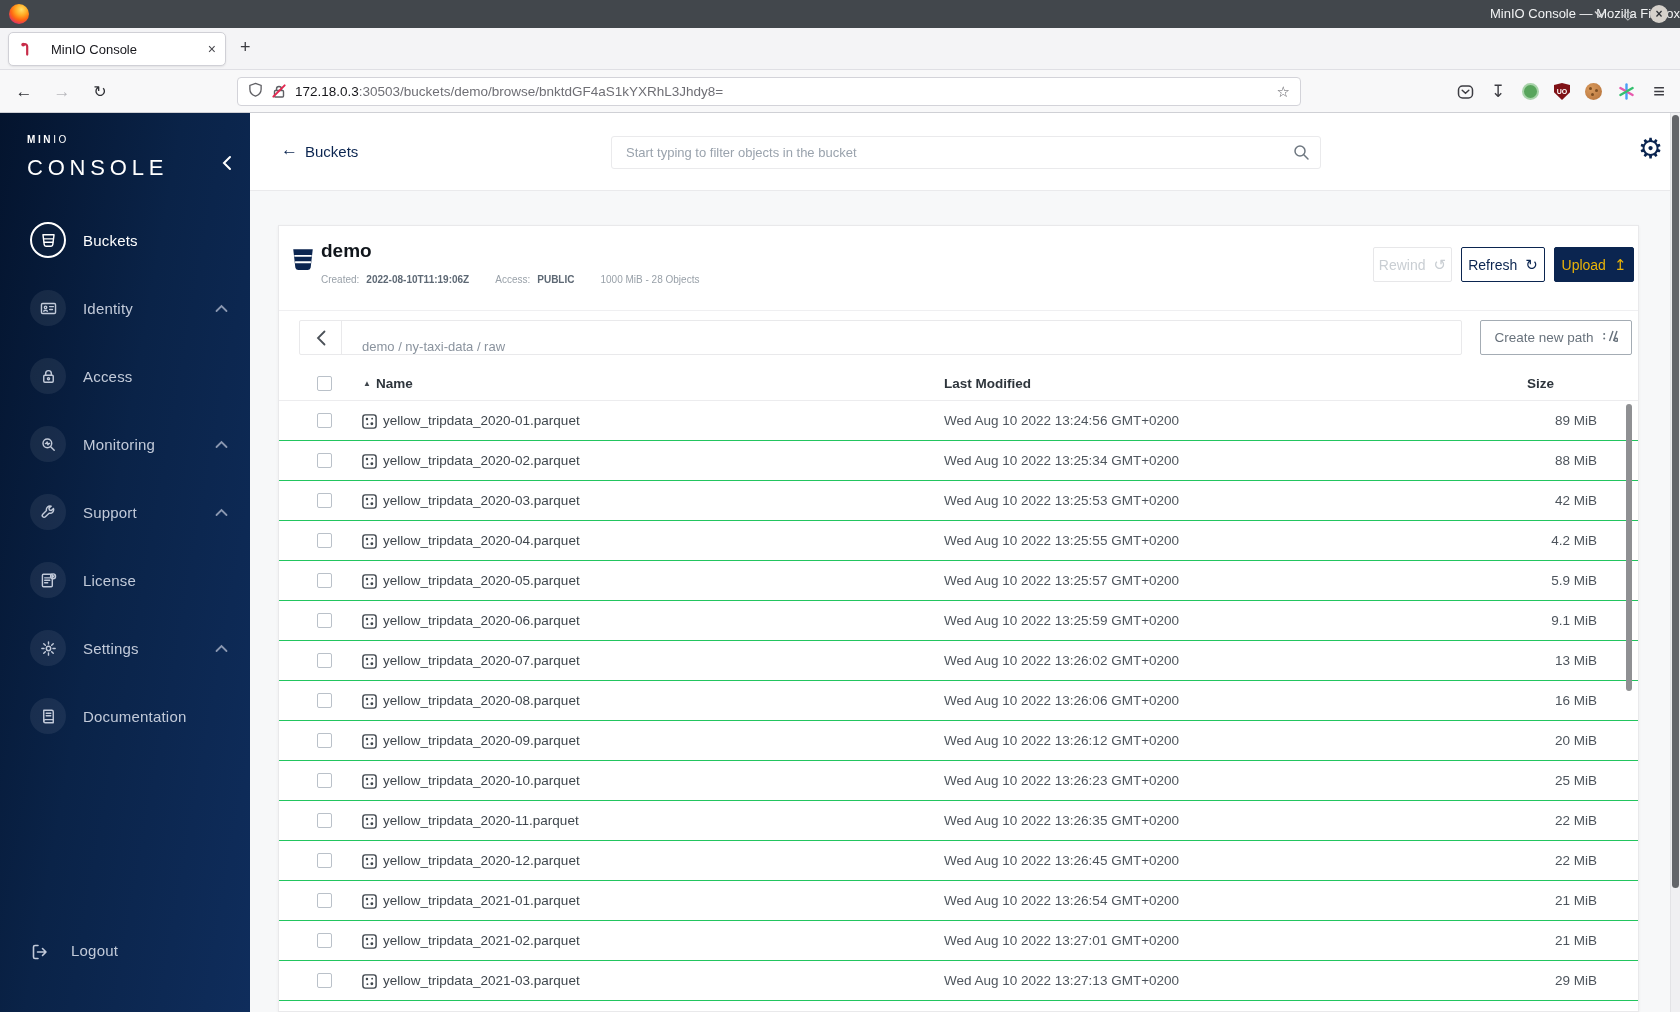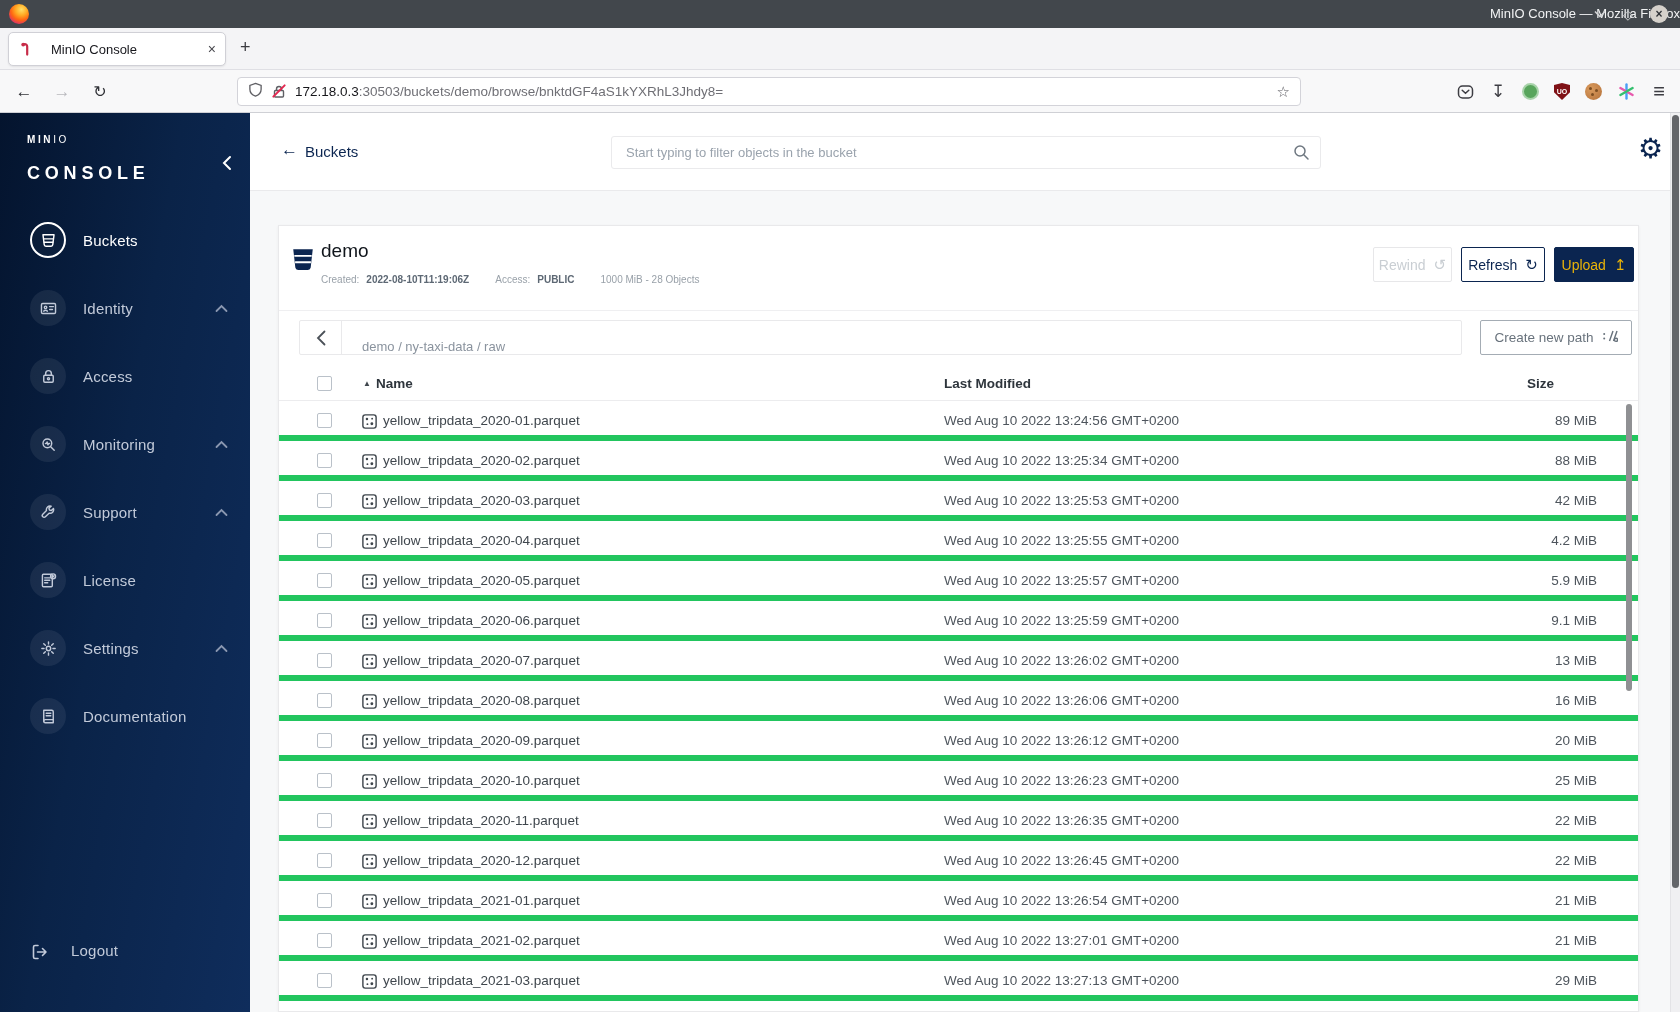--- a/index.html
+++ b/index.html
@@ -54,21 +54,21 @@
 
   
   #app{position:absolute;top:113px;left:0;right:0;bottom:0}
 
   
   #sidebar{position:absolute;left:0;top:0;width:250px;height:100%;
     background:linear-gradient(100deg,#04142e 0%,#0a2348 45%,#0f2d5c 100%)}
   #brand{position:absolute;left:27px;top:21px;color:#fff;cursor:default}
   #brand-top{font-size:10px;letter-spacing:2.6px}
   #brand-top .bb{font-weight:700}
-  #brand-bottom{font-size:18px;letter-spacing:4.8px;font-weight:700;margin-top:18px}
+  #brand-bottom{font-size:22px;letter-spacing:4.8px;font-weight:400;margin-top:10px}
   #collapse{position:absolute;right:18px;top:42px;cursor:pointer}
   #nav-list{position:absolute;top:93px;left:0;right:0}
   .nav-item{height:68px;display:flex;align-items:center;padding-left:30px;color:#c2cad9;cursor:pointer}
   .nav-icon{width:36px;height:36px;border-radius:50%;background:rgba(255,255,255,.07);
     display:flex;align-items:center;justify-content:center;flex:none}
   .nav-item.active{color:#fff}
   .nav-item.active .nav-icon{background:rgba(255,255,255,.02);border:2px solid #fff}
   .nav-label{margin-left:17px;font-size:15px;letter-spacing:.2px}
   .nav-caret{margin-left:auto;margin-right:22px;display:flex}
   #logout{position:absolute;left:30px;top:829px;height:38px;display:flex;align-items:flex-start;color:#c2cad9;cursor:pointer}
@@ -83,21 +83,21 @@
   #searchbox input{width:100%;height:100%;border:1px solid #eaeaec;border-radius:3px;padding:0 38px 0 14px;
     font-size:13px;color:#3c434a;font-family:inherit;outline:none}
   #searchbox input::placeholder{color:#9aa3ad}
   #search-glass{position:absolute;right:11px;top:8px}
   #gear{position:absolute;left:1388px;top:22px;font-size:28px;line-height:1;color:#0b2550;cursor:pointer}
 
   
   #card{position:absolute;left:28px;top:112px;width:1361px;bottom:0;background:#fff;
     border:1px solid #e9e9eb;box-shadow:0 1px 3px rgba(0,0,0,.05)}
   #bicon{position:absolute;left:12px;top:21px}
-  #bname{position:absolute;left:42px;top:14px;font-size:19px;font-weight:400;color:#10151b}
+  #bname{position:absolute;left:42px;top:14px;font-size:19px;font-weight:700;color:#10151b}
   #binfo{position:absolute;left:42px;top:48px;font-size:10px;color:#99a1a9;white-space:nowrap}
   #binfo .bl{color:#99a1a9}
   #binfo .bv{color:#5d6874;font-weight:700;margin-left:7px}
   #binfo .sp{display:inline-block;width:26px}
   .hbtn{position:absolute;top:21px;height:35px;border-radius:2px;display:flex;align-items:center;
     justify-content:center;gap:8px;font-size:14px;background:#fff;cursor:pointer}
   #btn-rewind{left:1094px;width:79px;border:1px solid #e7e7e9;color:#c9ced3;cursor:default}
   #btn-refresh{left:1182px;width:84px;border:1px solid #0b2550;color:#0b2550}
   #btn-upload{left:1275px;width:80px;border:1px solid #0b2550;background:#0b2550;color:#eab308}
   .hbtn .bticn{font-size:15px;line-height:1}
@@ -115,21 +115,21 @@
   #thead{position:absolute;top:141px;left:0;right:0;height:34px;border-bottom:1px solid #ececee;
     font-weight:700;font-size:13.5px;color:#2e353c}
   #thead .hcb{position:absolute;left:38px;top:9px}
   #h-sort{position:absolute;left:84px;top:12px;font-size:8px;color:#3f464d}
   #h-name{position:absolute;left:97px;line-height:33px;cursor:pointer}
   #h-mod{position:absolute;left:665px;line-height:33px}
   #h-size{position:absolute;left:1248px;line-height:33px}
   .cbx{width:15px;height:15px;border:1px solid #bac1c9;border-radius:2px;background:#fff;cursor:pointer}
 
   #rows{position:absolute;top:175px;left:0;right:0}
-  .trow{height:40px;position:relative;border-bottom:6px solid #22c55e;cursor:pointer}
+  .trow{height:40px;position:relative;border-bottom:1px solid #22c55e;cursor:pointer}
   .trow .cb{position:absolute;left:38px;top:12px}
   .ficon{position:absolute;left:82px;top:12px;display:flex}
   .fname{position:absolute;left:104px;line-height:39px;font-size:13.5px;color:#3f464d}
   .fmod{position:absolute;left:665px;line-height:39px;font-size:13.5px;color:#4e555d}
   .fsize{position:absolute;left:1198px;width:120px;line-height:39px;font-size:13.5px;color:#4e555d;text-align:right}
 
   #inner-scroll{position:absolute;left:1347px;top:178px;width:6px;height:287px;background:#8f9093;border-radius:3px}
 
   
   #page-scroll{position:absolute;right:0;top:113px;width:10px;bottom:0;background:#f0f0f2;border-left:1px solid #e3e3e6}

